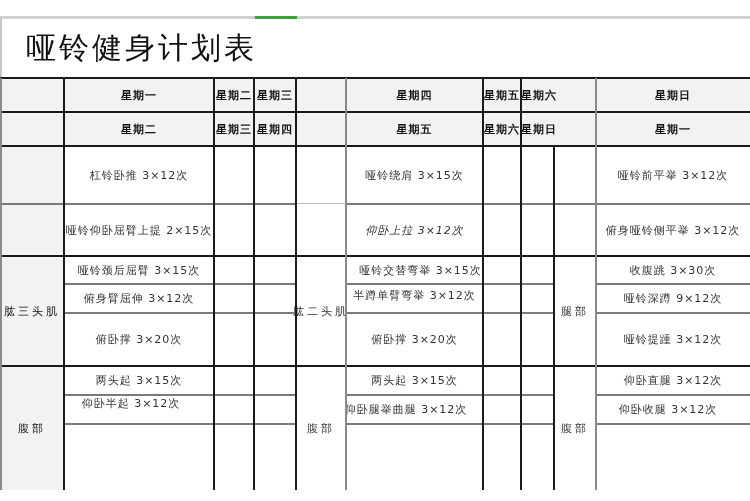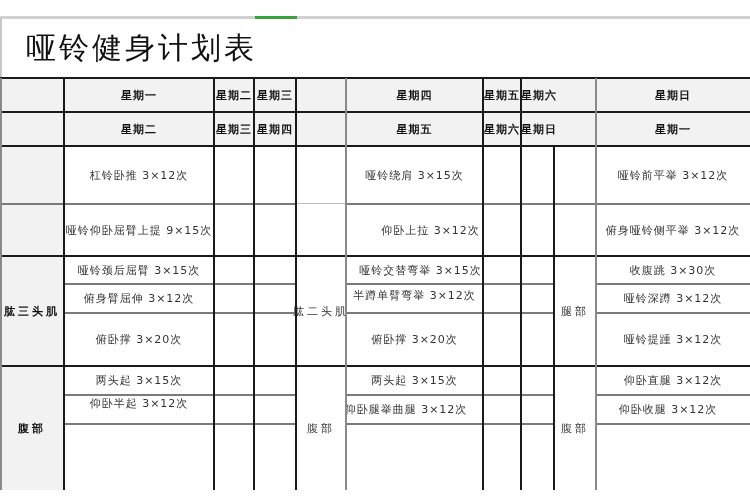--- a/index.html
+++ b/index.html
@@ -11,21 +11,21 @@
   .title-row { position:absolute; left:0; top:0; width:720px; height:61px;
                border-left:2px solid #c8c8c8; box-sizing:border-box;
                display:flex; align-items:center; justify-content:flex-start; }
   .title { font-family:"DejaVu Sans", sans-serif; font-size:30px; color:#111;
            letter-spacing:3px; margin-left:24px; }
   .cell { position:absolute; box-sizing:border-box; display:flex; align-items:center;
           justify-content:center; font-size:11px; color:#333; white-space:nowrap;
           letter-spacing:1px; }
   .gray { background:#f2f2f2; }
   .hdr { font-weight:bold; font-size:11px; color:#111; }
-  .grp { font-weight:bold; font-size:11px; color:#111; letter-spacing:3px; }
+  .grp { font-weight:normal; font-size:11px; color:#111; letter-spacing:3px; }
   .grp-l { font-size:11px; color:#333; letter-spacing:3px; }
   .hline { position:absolute; background:#1a1a1a; }
   .hline.thin { background:#7a7a7a; }
   .vline { position:absolute; width:2px; background:#1a1a1a; }
   .vline.thin { background:#8a8a8a; }
 </style>
 </head>
 <body>
 
 <div class="ruler"></div>
@@ -64,41 +64,41 @@
 
   <div class="cell" style="left:296px;top:128px;width:50px;height:110px;"></div>
   <div class="cell grp-l" style="left:296px;top:238px;width:50px;height:110px;border-radius:25px;">肱二头肌</div>
   <div class="cell grp-l" style="left:296px;top:348px;width:50px;height:124px;">腹部</div>
 
   <div class="cell" style="left:554px;top:128px;width:42px;height:110px;"></div>
   <div class="cell grp-l" style="left:554px;top:238px;width:42px;height:110px;">腿部</div>
   <div class="cell grp-l" style="left:554px;top:348px;width:42px;height:124px;">腹部</div>
 
   <div class="cell" style="left:64px;top:128px;width:150px;height:58px;">杠铃卧推 3×12次</div>
-  <div class="cell" style="left:64px;top:186px;width:150px;height:52px;">哑铃仰卧屈臂上提 9×15次</div>
+  <div class="cell" style="left:64px;top:186px;width:150px;height:52px;">哑铃仰卧屈臂上提 2×15次</div>
   <div class="cell" style="left:64px;top:238px;width:150px;height:28px;">哑铃颈后屈臂 3×15次</div>
   <div class="cell" style="left:64px;top:266px;width:150px;height:29px;">俯身臂屈伸 3×12次</div>
   <div class="cell" style="left:64px;top:295px;width:150px;height:53px;">俯卧撑 3×20次</div>
   <div class="cell" style="left:64px;top:348px;width:150px;height:29px;">两头起 3×15次</div>
-  <div class="cell" style="left:64px;top:377px;width:150px;height:17px;">仰卧半起 3×12次</div>
+  <div class="cell" style="left:56px;top:377px;width:150px;height:17px;">仰卧半起 3×12次</div>
   <div class="cell" style="left:64px;top:406px;width:150px;height:66px;"></div>
 
   <div class="cell" style="left:346px;top:128px;width:137px;height:58px;">哑铃绕肩 3×15次</div>
-  <div class="cell" style="left:362px;top:186px;width:137px;height:52px;">仰卧上拉 3×12次</div>
+  <div class="cell" style="left:346px;top:186px;width:137px;height:52px;font-style:italic;">仰卧上拉 3×12次</div>
   <div class="cell" style="left:352px;top:238px;width:137px;height:28px;">哑铃交替弯举 3×15次</div>
   <div class="cell" style="left:346px;top:266px;width:137px;height:23px;">半蹲单臂弯举 3×12次</div>
   <div class="cell" style="left:346px;top:295px;width:137px;height:53px;">俯卧撑 3×20次</div>
   <div class="cell" style="left:346px;top:348px;width:137px;height:29px;">两头起 3×15次</div>
   <div class="cell" style="left:346px;top:377px;width:111px;height:29px;padding-left:9px;">仰卧腿举曲腿 3×12次</div>
   <div class="cell" style="left:346px;top:406px;width:137px;height:66px;"></div>
 
   <div class="cell" style="left:596px;top:128px;width:154px;height:58px;">哑铃前平举 3×12次</div>
   <div class="cell" style="left:596px;top:186px;width:154px;height:52px;">俯身哑铃侧平举 3×12次</div>
   <div class="cell" style="left:596px;top:238px;width:154px;height:28px;">收腹跳 3×30次</div>
-  <div class="cell" style="left:596px;top:266px;width:154px;height:29px;">哑铃深蹲 3×12次</div>
+  <div class="cell" style="left:596px;top:266px;width:154px;height:29px;">哑铃深蹲 9×12次</div>
   <div class="cell" style="left:596px;top:295px;width:154px;height:53px;">哑铃提踵 3×12次</div>
   <div class="cell" style="left:596px;top:348px;width:154px;height:29px;">仰卧直腿 3×12次</div>
   <div class="cell" style="left:596px;top:377px;width:144px;height:29px;">仰卧收腿 3×12次</div>
   <div class="cell" style="left:596px;top:406px;width:154px;height:66px;"></div>
 
   <div class="hline" style="left:0;top:59px;width:750px;height:2px;"></div>
   <div class="hline" style="left:0;top:93px;width:750px;height:2px;"></div>
   <div class="hline" style="left:0;top:127px;width:750px;height:2px;"></div>
   <div class="hline" style="left:0;top:237px;width:750px;height:2px;"></div>
   <div class="hline" style="left:0;top:347px;width:296px;height:2px;"></div>

